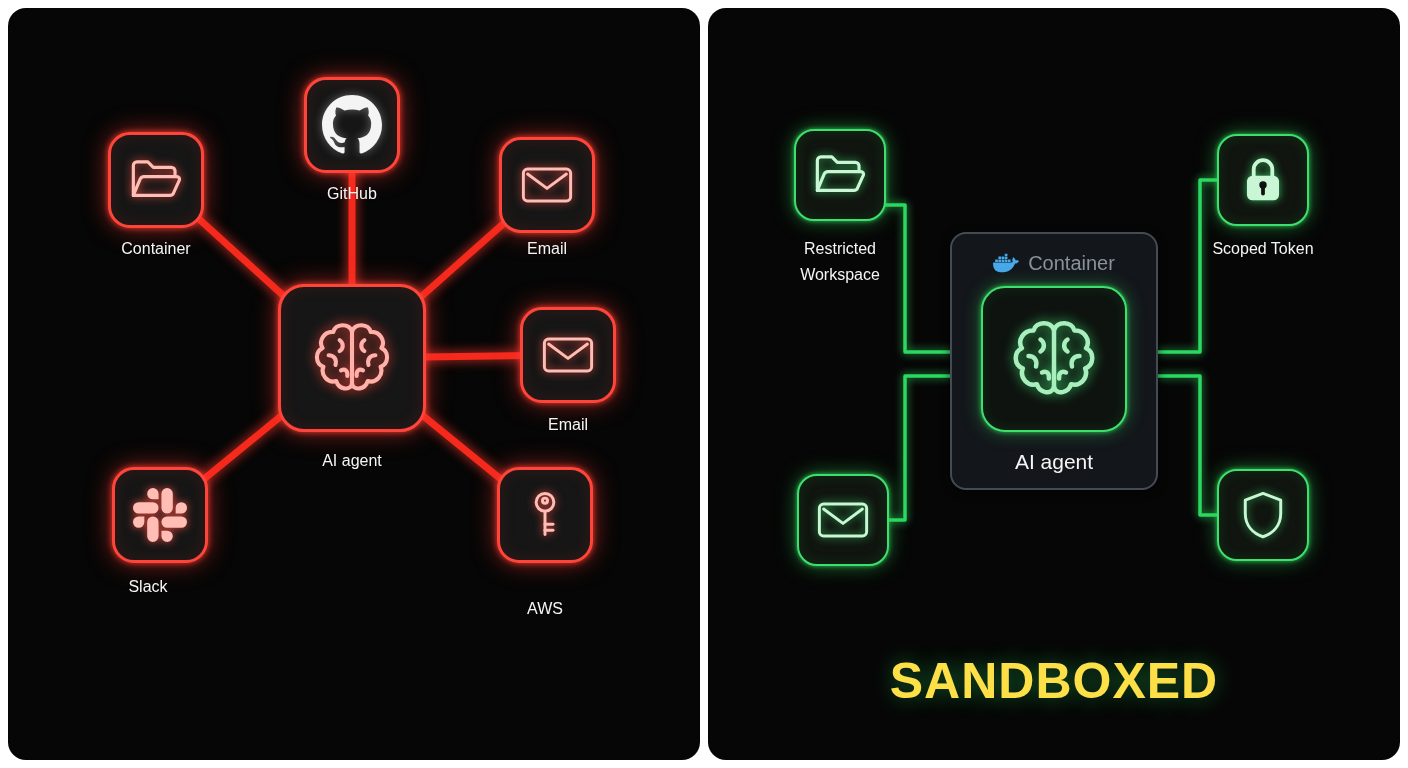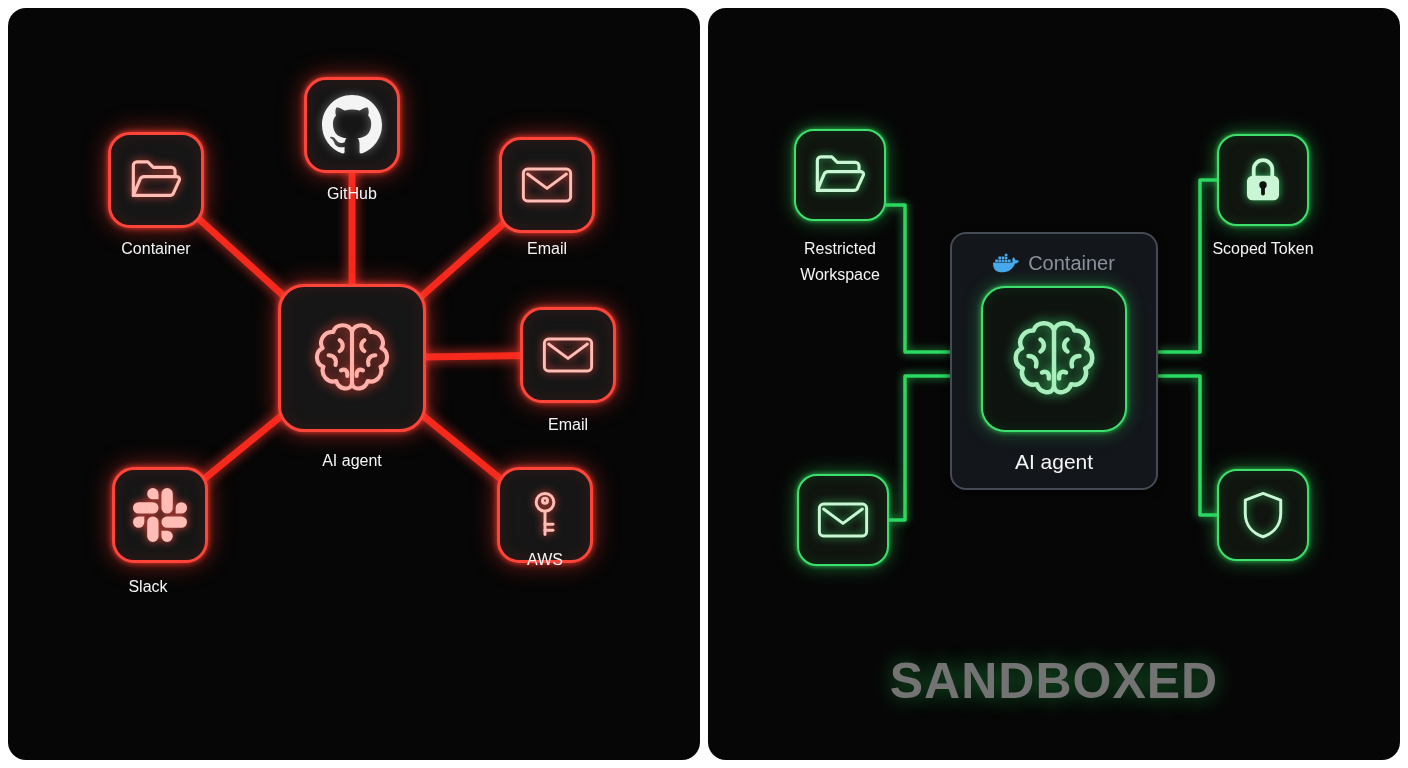--- a/index.html
+++ b/index.html
@@ -56,21 +56,21 @@
            background:#0e130f; border:2.5px solid #3ddf6d; color:#a9efbe;
            box-shadow:0 0 18px rgba(48,209,88,.45), 0 0 5px rgba(48,209,88,.8),
                       inset 0 0 14px rgba(48,209,88,.12); }
   .agent-box-green svg { width:96px; height:96px; filter:drop-shadow(0 0 6px rgba(60,220,110,.85)); }
   .container-agent-label { position:absolute; left:50%; transform:translateX(-50%); bottom:14px;
            color:#f5f5f5; font-size:21px; white-space:nowrap; }
 
   .panel-title { position:absolute; z-index:3; top:644px; left:0; width:100%;
            text-align:center; font-size:50px; font-weight:700; letter-spacing:1px; }
   .title-red   { color:#ff2d1f; text-shadow:0 0 22px rgba(255,45,31,.45); }
-  .title-green { color:#737373; text-shadow:0 0 22px rgba(42,224,95,.45); }
+  .title-green { color:#fde047; text-shadow:0 0 22px rgba(42,224,95,.45); }
 
   .defs-hidden { position:absolute; width:0; height:0; overflow:hidden; }
 </style>
 </head>
 <body>
 
 <svg class="defs-hidden" aria-hidden="true">
   <defs>
     <symbol id="i-folder" viewBox="0 0 64 52">
       <g fill="none" stroke="currentColor" stroke-width="3.5" stroke-linecap="round" stroke-linejoin="round">
@@ -177,21 +177,21 @@
           <use href="#i-slack"></use>
         </svg>
     </div>
     <div class="label" style="left:140px; top:566px;">Slack</div>
 
     <div class="node node-red sz-96" style="left:489px; top:459px;">
       <svg class="icon-54">
           <use href="#i-key"></use>
         </svg>
     </div>
-    <div class="label" style="left:537px; top:539px;">AWS</div>
+    <div class="label" style="left:537px; top:588px;">AWS</div>
 
   </div>
 
   <div class="panel panel-right">
     <svg class="wires">
       <polyline class="wire-green" points="175,197 197,197 197,344 244,344"></polyline>
       <polyline class="wire-green" points="178,512 197,512 197,368 244,368"></polyline>
       <polyline class="wire-green" points="450,344 492,344 492,172 512,172"></polyline>
       <polyline class="wire-green" points="450,368 492,368 492,507 512,507"></polyline>
     </svg>

